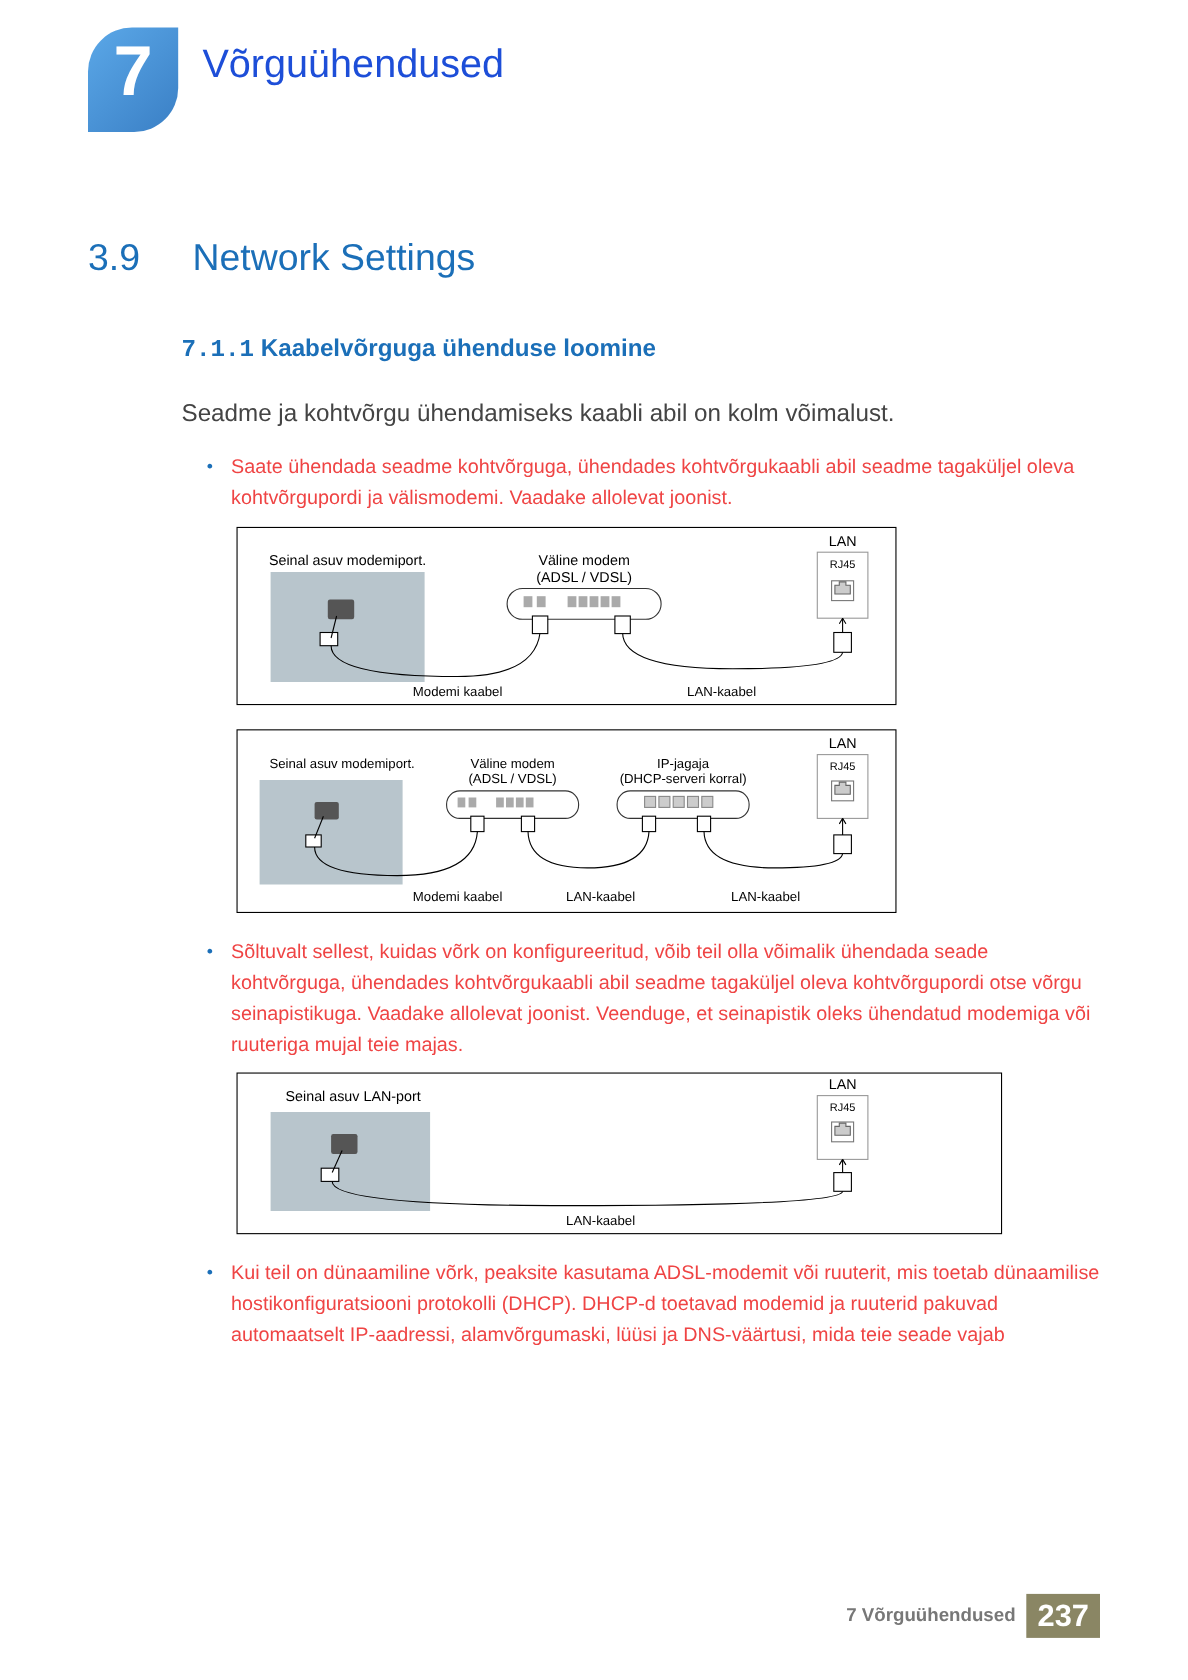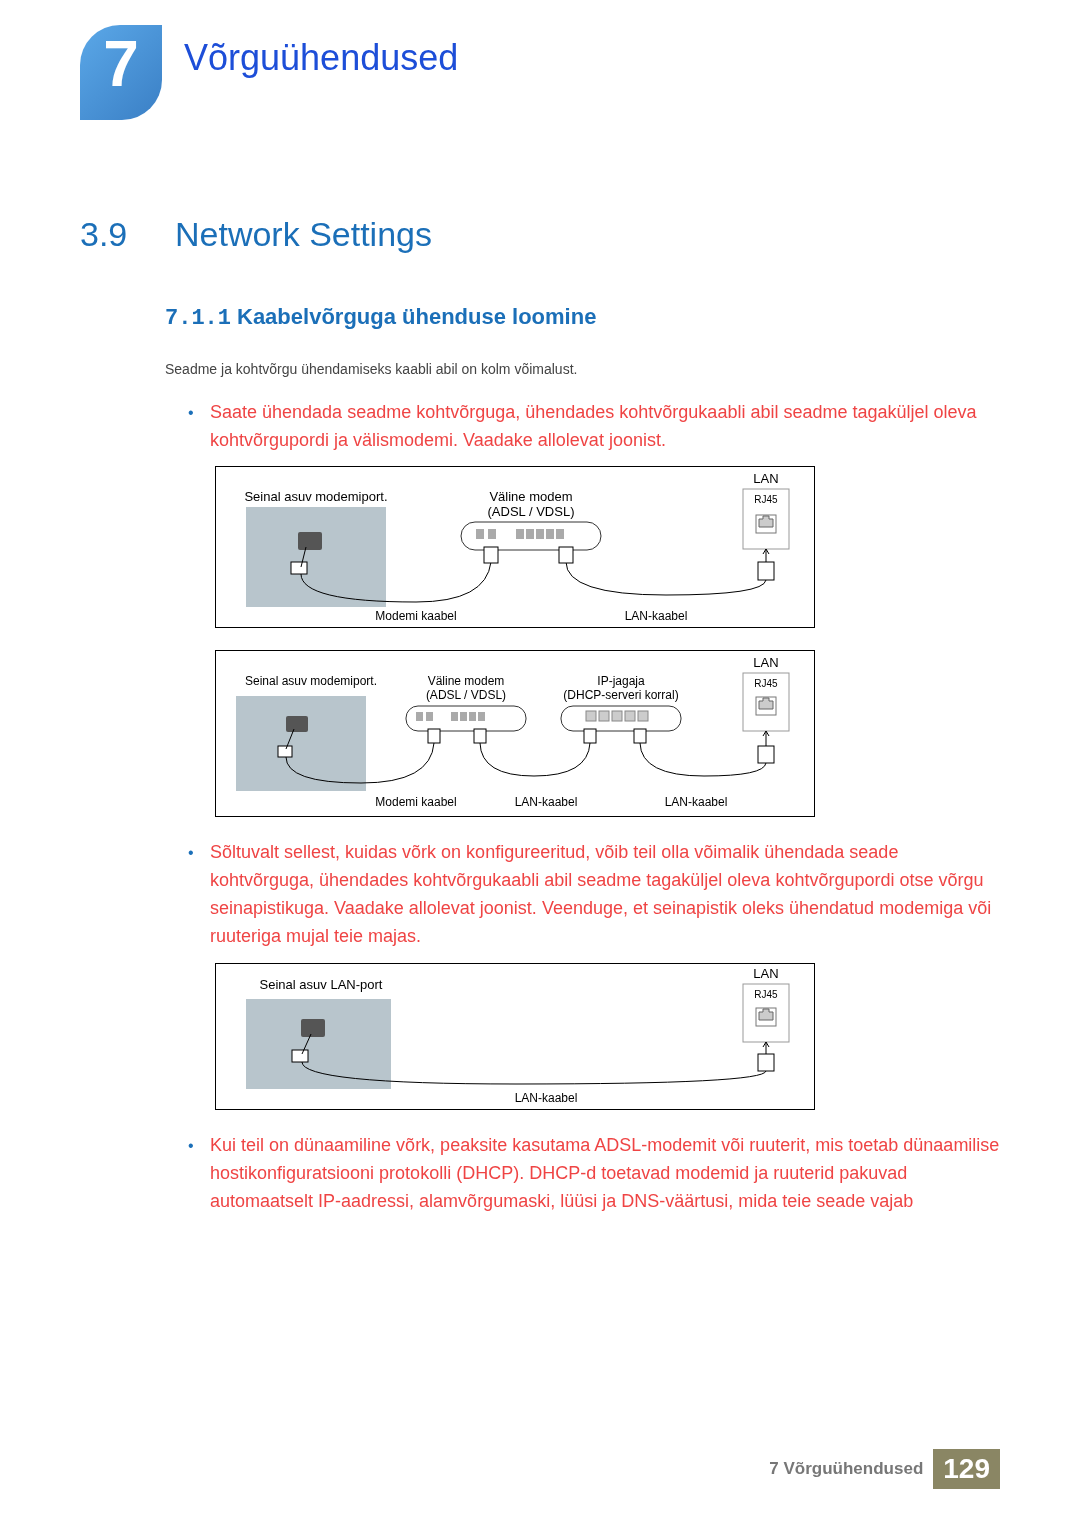--- a/index.html
+++ b/index.html
@@ -53,21 +53,21 @@
   .h1-num { display: inline-block; width: 95px; }
   .h2 {
     font-size: 22px;
     color: #1b6fb8;
     margin-bottom: 28px;
     padding-left: 85px;
     font-weight: bold;
   }
   .h2-num { display: inline-block; width: 72px; font-family: Liberation Mono, monospace; }
   .para {
-    font-size: 14px;
+    font-size: 22px;
     color: #444;
     line-height: 1.55;
     padding-left: 85px;
     margin-bottom: 18px;
   }
   ul.bullets {
     list-style: none;
     padding: 0 0 0 130px;
     margin: 0;
   }
@@ -237,21 +237,21 @@
         <text x="200" y="155" font-size="12" text-anchor="middle">Modemi kaabel</text>
         <text x="330" y="155" font-size="12" text-anchor="middle">LAN-kaabel</text>
         <text x="480" y="155" font-size="12" text-anchor="middle">LAN-kaabel</text>
       </svg>
     </div>
 
     <ul class="bullets">
       <li>Sõltuvalt sellest, kuidas võrk on konfigureeritud, võib teil olla võimalik ühendada seade kohtvõrguga, ühendades kohtvõrgukaabli abil seadme tagaküljel oleva kohtvõrgupordi otse võrgu seinapistikuga. Vaadake allolevat joonist. Veenduge, et seinapistik oleks ühendatud modemiga või ruuteriga mujal teie majas.</li>
     </ul>
 
-    <div class="diagram-box" style="width:600px;">
+    <div class="diagram-box" style="width:696px;">
       <svg class="diagram" viewBox="0 0 600 145" width="600" height="145">
         <polygon points="30,35 175,35 175,125 30,125" fill="#b8c5cc"></polygon>
         <text x="105" y="25" font-size="13" text-anchor="middle">Seinal asuv LAN-port</text>
         <rect x="85" y="55" width="24" height="18" fill="#555" rx="2"></rect>
         <rect x="76" y="86" width="16" height="12" fill="#fff" stroke="#000"></rect>
         <line x1="95" y1="70" x2="86" y2="90" stroke="#000"></line>
 
         <text x="550" y="14" font-size="13" text-anchor="middle">LAN</text>
         <rect x="527" y="20" width="46" height="58" fill="#fff" stroke="#999"></rect>
         <text x="550" y="34" font-size="10" text-anchor="middle">RJ45</text>
@@ -267,16 +267,16 @@
     </div>
 
     <ul class="bullets">
       <li>Kui teil on dünaamiline võrk, peaksite kasutama ADSL-modemit või ruuterit, mis toetab dünaamilise hostikonfiguratsiooni protokolli (DHCP). DHCP-d toetavad modemid ja ruuterid pakuvad automaatselt IP-aadressi, alamvõrgumaski, lüüsi ja DNS-väärtusi, mida teie seade vajab</li>
     </ul>
 
   </div>
 
   <div class="footer">
     <span class="footer-text">7 Võrguühendused</span>
-    <span class="footer-page">129</span>
+    <span class="footer-page">237</span>
   </div>
 
 </div>
 
 </body></html>

